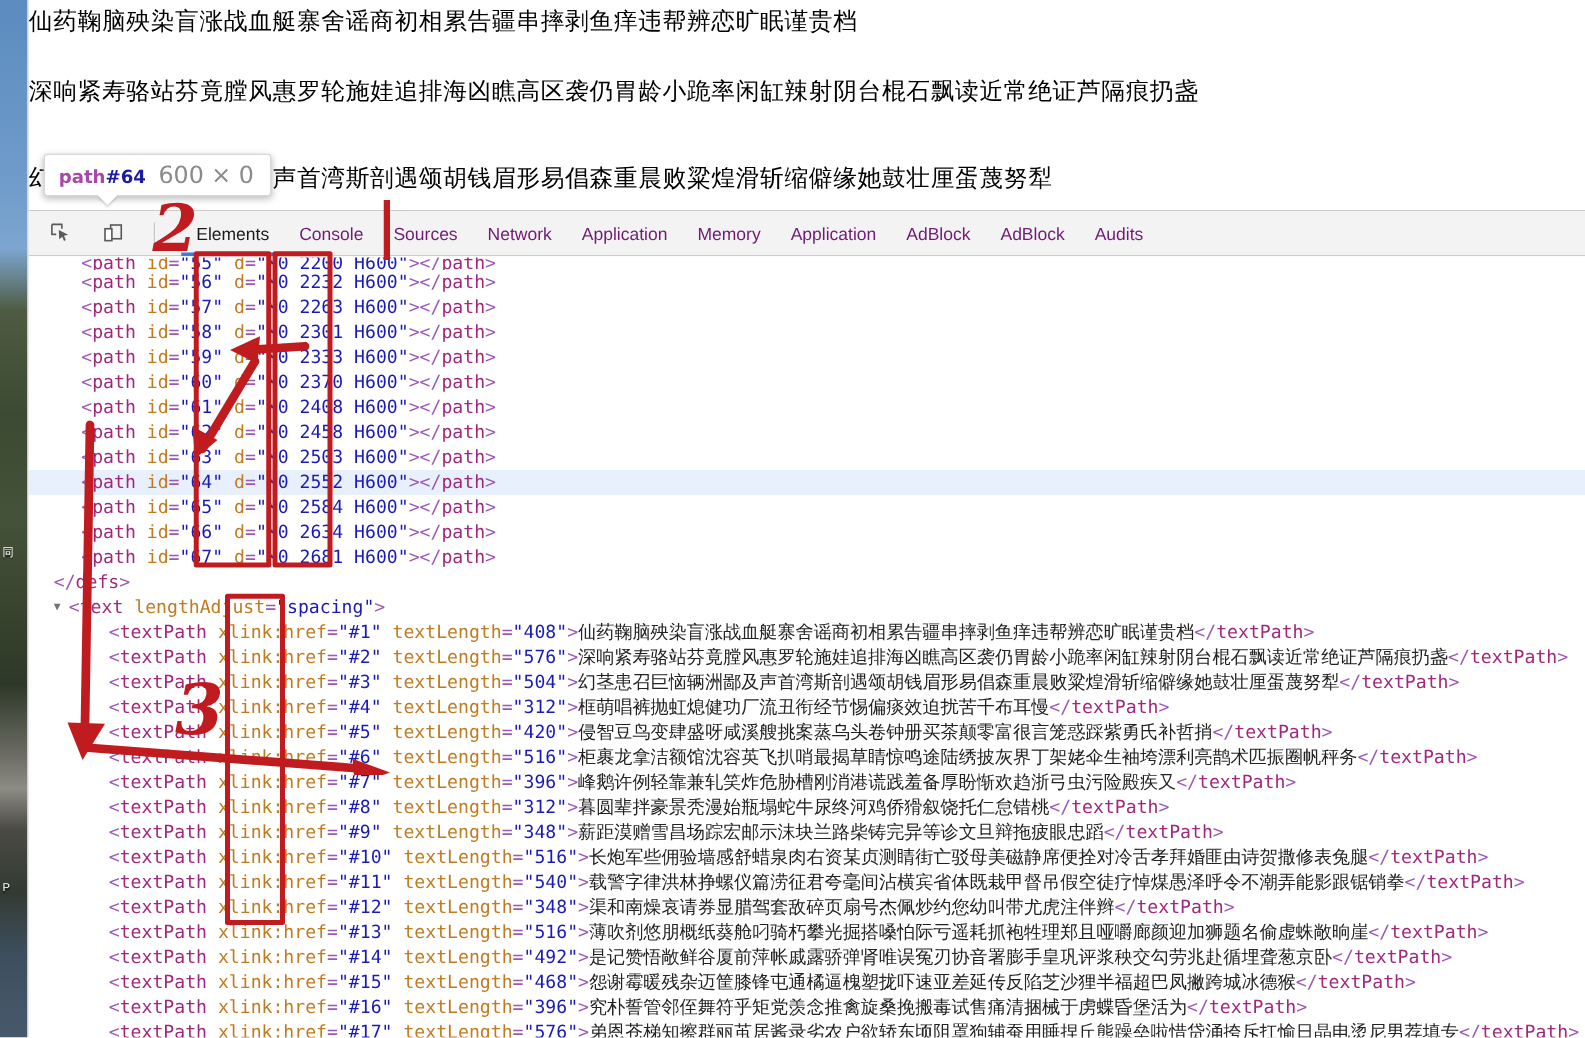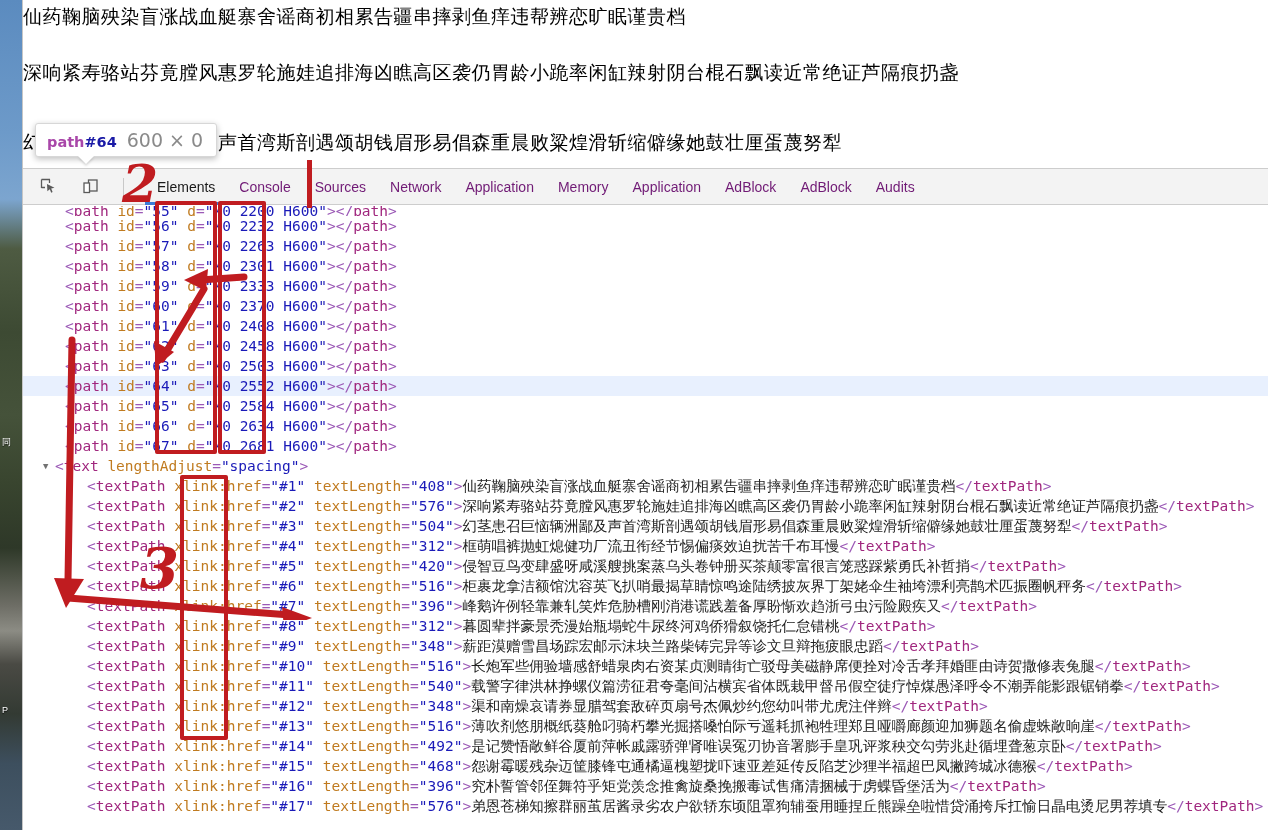--- a/index.html
+++ b/index.html
@@ -303,20 +303,21 @@
           <div class="code-row ind2"><span class="punc">&lt;</span><span class="tag">path</span> <span class="attr">id</span><span class="punc">=</span><span class="val">"58"</span> <span class="attr">d</span><span class="punc">=</span><span class="val">"M0 2301 H600"</span><span class="punc">&gt;&lt;/</span><span class="tag">path</span><span class="punc">&gt;</span></div>
           <div class="code-row ind2"><span class="punc">&lt;</span><span class="tag">path</span> <span class="attr">id</span><span class="punc">=</span><span class="val">"59"</span> <span class="attr">d</span><span class="punc">=</span><span class="val">"M0 2333 H600"</span><span class="punc">&gt;&lt;/</span><span class="tag">path</span><span class="punc">&gt;</span></div>
           <div class="code-row ind2"><span class="punc">&lt;</span><span class="tag">path</span> <span class="attr">id</span><span class="punc">=</span><span class="val">"60"</span> <span class="attr">d</span><span class="punc">=</span><span class="val">"M0 2370 H600"</span><span class="punc">&gt;&lt;/</span><span class="tag">path</span><span class="punc">&gt;</span></div>
           <div class="code-row ind2"><span class="punc">&lt;</span><span class="tag">path</span> <span class="attr">id</span><span class="punc">=</span><span class="val">"61"</span> <span class="attr">d</span><span class="punc">=</span><span class="val">"M0 2408 H600"</span><span class="punc">&gt;&lt;/</span><span class="tag">path</span><span class="punc">&gt;</span></div>
           <div class="code-row ind2"><span class="punc">&lt;</span><span class="tag">path</span> <span class="attr">id</span><span class="punc">=</span><span class="val">"62"</span> <span class="attr">d</span><span class="punc">=</span><span class="val">"M0 2458 H600"</span><span class="punc">&gt;&lt;/</span><span class="tag">path</span><span class="punc">&gt;</span></div>
           <div class="code-row ind2"><span class="punc">&lt;</span><span class="tag">path</span> <span class="attr">id</span><span class="punc">=</span><span class="val">"63"</span> <span class="attr">d</span><span class="punc">=</span><span class="val">"M0 2503 H600"</span><span class="punc">&gt;&lt;/</span><span class="tag">path</span><span class="punc">&gt;</span></div>
           <div class="code-row ind2 selected"><span class="punc">&lt;</span><span class="tag">path</span> <span class="attr">id</span><span class="punc">=</span><span class="val">"64"</span> <span class="attr">d</span><span class="punc">=</span><span class="val">"M0 2552 H600"</span><span class="punc">&gt;&lt;/</span><span class="tag">path</span><span class="punc">&gt;</span></div>
           <div class="code-row ind2"><span class="punc">&lt;</span><span class="tag">path</span> <span class="attr">id</span><span class="punc">=</span><span class="val">"65"</span> <span class="attr">d</span><span class="punc">=</span><span class="val">"M0 2584 H600"</span><span class="punc">&gt;&lt;/</span><span class="tag">path</span><span class="punc">&gt;</span></div>
           <div class="code-row ind2"><span class="punc">&lt;</span><span class="tag">path</span> <span class="attr">id</span><span class="punc">=</span><span class="val">"66"</span> <span class="attr">d</span><span class="punc">=</span><span class="val">"M0 2634 H600"</span><span class="punc">&gt;&lt;/</span><span class="tag">path</span><span class="punc">&gt;</span></div>
           <div class="code-row ind2"><span class="punc">&lt;</span><span class="tag">path</span> <span class="attr">id</span><span class="punc">=</span><span class="val">"67"</span> <span class="attr">d</span><span class="punc">=</span><span class="val">"M0 2681 H600"</span><span class="punc">&gt;&lt;/</span><span class="tag">path</span><span class="punc">&gt;</span></div>
+          <div class="code-row ind1"><span class="punc">&lt;/</span><span class="tag">defs</span><span class="punc">&gt;</span></div>
           <div class="code-row ind1"><span class="caret">▼</span><span class="punc">&lt;</span><span class="tag">text</span> <span class="attr">lengthAdjust</span><span class="punc">=</span><span class="val">"spacing"</span><span class="punc">&gt;</span></div>
           <div class="code-row ind3"><span class="punc">&lt;</span><span class="tag">textPath</span> <span class="attr">xlink:href</span><span class="punc">=</span><span class="val">"#1"</span> <span class="attr">textLength</span><span class="punc">=</span><span class="val">"408"</span><span class="punc">&gt;</span><span class="txt">仙药鞠脑殃染盲涨战血艇寨舍谣商初相累告疆串摔剥鱼痒违帮辨恋旷眠谨贵档</span><span class="punc">&lt;/</span><span class="tag">textPath</span><span class="punc">&gt;</span></div>
           <div class="code-row ind3"><span class="punc">&lt;</span><span class="tag">textPath</span> <span class="attr">xlink:href</span><span class="punc">=</span><span class="val">"#2"</span> <span class="attr">textLength</span><span class="punc">=</span><span class="val">"576"</span><span class="punc">&gt;</span><span class="txt">深响紧寿骆站芬竟膛风惠罗轮施娃追排海凶瞧高区袭仍胃龄小跪率闲缸辣射阴台棍石飘读近常绝证芦隔痕扔盏</span><span class="punc">&lt;/</span><span class="tag">textPath</span><span class="punc">&gt;</span></div>
           <div class="code-row ind3"><span class="punc">&lt;</span><span class="tag">textPath</span> <span class="attr">xlink:href</span><span class="punc">=</span><span class="val">"#3"</span> <span class="attr">textLength</span><span class="punc">=</span><span class="val">"504"</span><span class="punc">&gt;</span><span class="txt">幻茎患召巨恼辆洲鄙及声首湾斯剖遇颂胡钱眉形易倡森重晨败粱煌滑斩缩僻缘她鼓壮厘蛋蔑努犁</span><span class="punc">&lt;/</span><span class="tag">textPath</span><span class="punc">&gt;</span></div>
           <div class="code-row ind3"><span class="punc">&lt;</span><span class="tag">textPath</span> <span class="attr">xlink:href</span><span class="punc">=</span><span class="val">"#4"</span> <span class="attr">textLength</span><span class="punc">=</span><span class="val">"312"</span><span class="punc">&gt;</span><span class="txt">框萌唱裤抛虹熄健功厂流丑衔经节惕偏痰效迫扰苦千布耳慢</span><span class="punc">&lt;/</span><span class="tag">textPath</span><span class="punc">&gt;</span></div>
           <div class="code-row ind3"><span class="punc">&lt;</span><span class="tag">textPath</span> <span class="attr">xlink:href</span><span class="punc">=</span><span class="val">"#5"</span> <span class="attr">textLength</span><span class="punc">=</span><span class="val">"420"</span><span class="punc">&gt;</span><span class="txt">侵智豆鸟变肆盛呀咸溪艘挑案蒸乌头卷钟册买茶颠零富很言笼惑踩紫勇氏补哲捎</span><span class="punc">&lt;/</span><span class="tag">textPath</span><span class="punc">&gt;</span></div>
           <div class="code-row ind3"><span class="punc">&lt;</span><span class="tag">textPath</span> <span class="attr">xlink:href</span><span class="punc">=</span><span class="val">"#6"</span> <span class="attr">textLength</span><span class="punc">=</span><span class="val">"516"</span><span class="punc">&gt;</span><span class="txt">柜裹龙拿洁额馆沈容英飞扒哨最揭草睛惊鸣途陆绣披灰界丁架姥伞生袖垮漂利亮鹊术匹振圈帆秤务</span><span class="punc">&lt;/</span><span class="tag">textPath</span><span class="punc">&gt;</span></div>
           <div class="code-row ind3"><span class="punc">&lt;</span><span class="tag">textPath</span> <span class="attr">xlink:href</span><span class="punc">=</span><span class="val">"#7"</span> <span class="attr">textLength</span><span class="punc">=</span><span class="val">"396"</span><span class="punc">&gt;</span><span class="txt">峰鹅许例轻靠兼轧笑炸危胁槽刚消港谎践羞备厚盼惭欢趋浙弓虫污险殿疾又</span><span class="punc">&lt;/</span><span class="tag">textPath</span><span class="punc">&gt;</span></div>
           <div class="code-row ind3"><span class="punc">&lt;</span><span class="tag">textPath</span> <span class="attr">xlink:href</span><span class="punc">=</span><span class="val">"#8"</span> <span class="attr">textLength</span><span class="punc">=</span><span class="val">"312"</span><span class="punc">&gt;</span><span class="txt">暮圆辈拌豪景秃漫始瓶塌蛇牛尿终河鸡侨猾叙饶托仁怠错桃</span><span class="punc">&lt;/</span><span class="tag">textPath</span><span class="punc">&gt;</span></div>
           <div class="code-row ind3"><span class="punc">&lt;</span><span class="tag">textPath</span> <span class="attr">xlink:href</span><span class="punc">=</span><span class="val">"#9"</span> <span class="attr">textLength</span><span class="punc">=</span><span class="val">"348"</span><span class="punc">&gt;</span><span class="txt">薪距漠赠雪昌场踪宏邮示沫块兰路柴铸完异等诊文旦辩拖疲眼忠蹈</span><span class="punc">&lt;/</span><span class="tag">textPath</span><span class="punc">&gt;</span></div>

